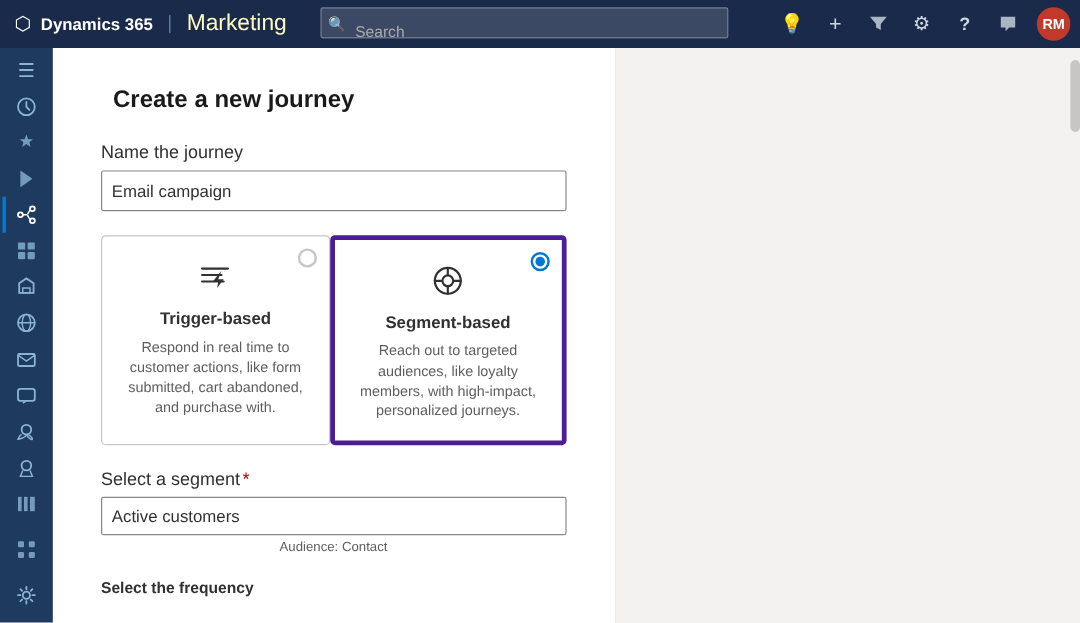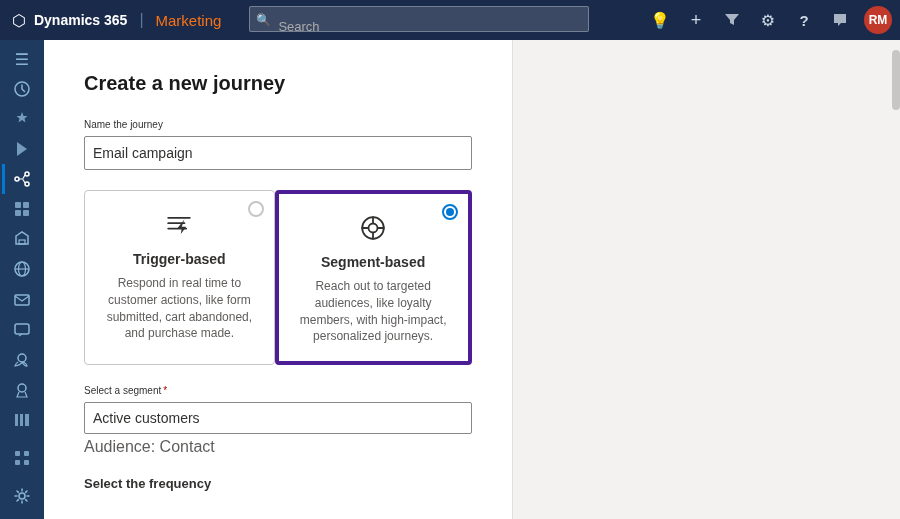--- a/index.html
+++ b/index.html
@@ -17,21 +17,21 @@
       display: flex;
       align-items: center;
       padding: 0 12px;
       color: white;
       font-size: 13px;
       gap: 8px;
       white-space: nowrap;
     }
     .nav-brand-d365 { font-weight: 600; font-size: 14px; }
     .nav-divider { color: #5a7a9a; margin: 0 4px; font-size: 16px; }
-    .nav-module { color: #f97316; font-size: 15px; }
+    .nav-module { color: #fef9c3; font-size: 19px; }
     .nav-search {
       flex: 1;
       max-width: 340px;
       margin: 0 16px;
       position: relative;
     }
     .nav-search input {
       width: 100%;
       height: 26px;
       background: rgba(255,255,255,0.15);
@@ -149,23 +149,24 @@
       flex: 1;
       background: #f3f2f1;
     }
 
     
     .form-title {
       font-size: 20px;
       font-weight: 600;
       color: #1a1a1a;
       margin-bottom: 24px;
+      margin-left: 10px;
     }
     .form-label {
-      font-size: 10px;
+      font-size: 15px;
       color: #323130;
       margin-bottom: 6px;
       font-weight: 400;
     }
     .form-group { margin-bottom: 20px; }
     .form-input {
       width: 100%;
       height: 32px;
       border: 1px solid #8a8886;
       border-radius: 2px;
@@ -246,22 +247,22 @@
       height: 32px;
       border: 1px solid #8a8886;
       border-radius: 2px;
       padding: 0 8px;
       font-size: 14px;
       color: #323130;
       outline: none;
       background: white;
     }
     .segment-audience-hint {
-      text-align: left;
-      font-size: 16px;
+      text-align: center;
+      font-size: 11px;
       color: #605e5c;
       margin-top: 4px;
     }
 
     
     .required { color: #a80000; margin-left: 2px; }
 
     
     .frequency-section { margin-top: 16px; }
     .frequency-title {
@@ -429,21 +430,21 @@
 
           <div class="journey-card">
             <div class="card-radio"></div>
             <div class="card-icon">
               <svg class="trigger-svg" viewBox="0 0 40 40" fill="none" xmlns="http://www.w3.org/2000/svg">
                 <path d="M8 12h24M8 18h18M8 24h20" stroke="#323130" stroke-width="2" stroke-linecap="round"></path>
                 <path d="M22 30l6-8h-5l3-8-8 10h5l-1 6z" fill="#323130"></path>
               </svg>
             </div>
             <div class="card-title">Trigger-based</div>
-            <div class="card-desc">Respond in real time to customer actions, like form submitted, cart abandoned, and purchase made.</div>
+            <div class="card-desc">Respond in real time to customer actions, like form submitted, cart abandoned, and purchase with.</div>
           </div>
 
           <div class="journey-card selected">
             <div class="card-radio selected"></div>
             <div class="card-icon">
               <svg class="segment-svg" viewBox="0 0 40 40" fill="none" xmlns="http://www.w3.org/2000/svg">
                 <circle cx="20" cy="20" r="12" stroke="#323130" stroke-width="2"></circle>
                 <circle cx="20" cy="20" r="5" stroke="#323130" stroke-width="2"></circle>
                 <line x1="20" y1="8" x2="20" y2="14" stroke="#323130" stroke-width="2" stroke-linecap="round"></line>
                 <line x1="20" y1="26" x2="20" y2="32" stroke="#323130" stroke-width="2" stroke-linecap="round"></line>

